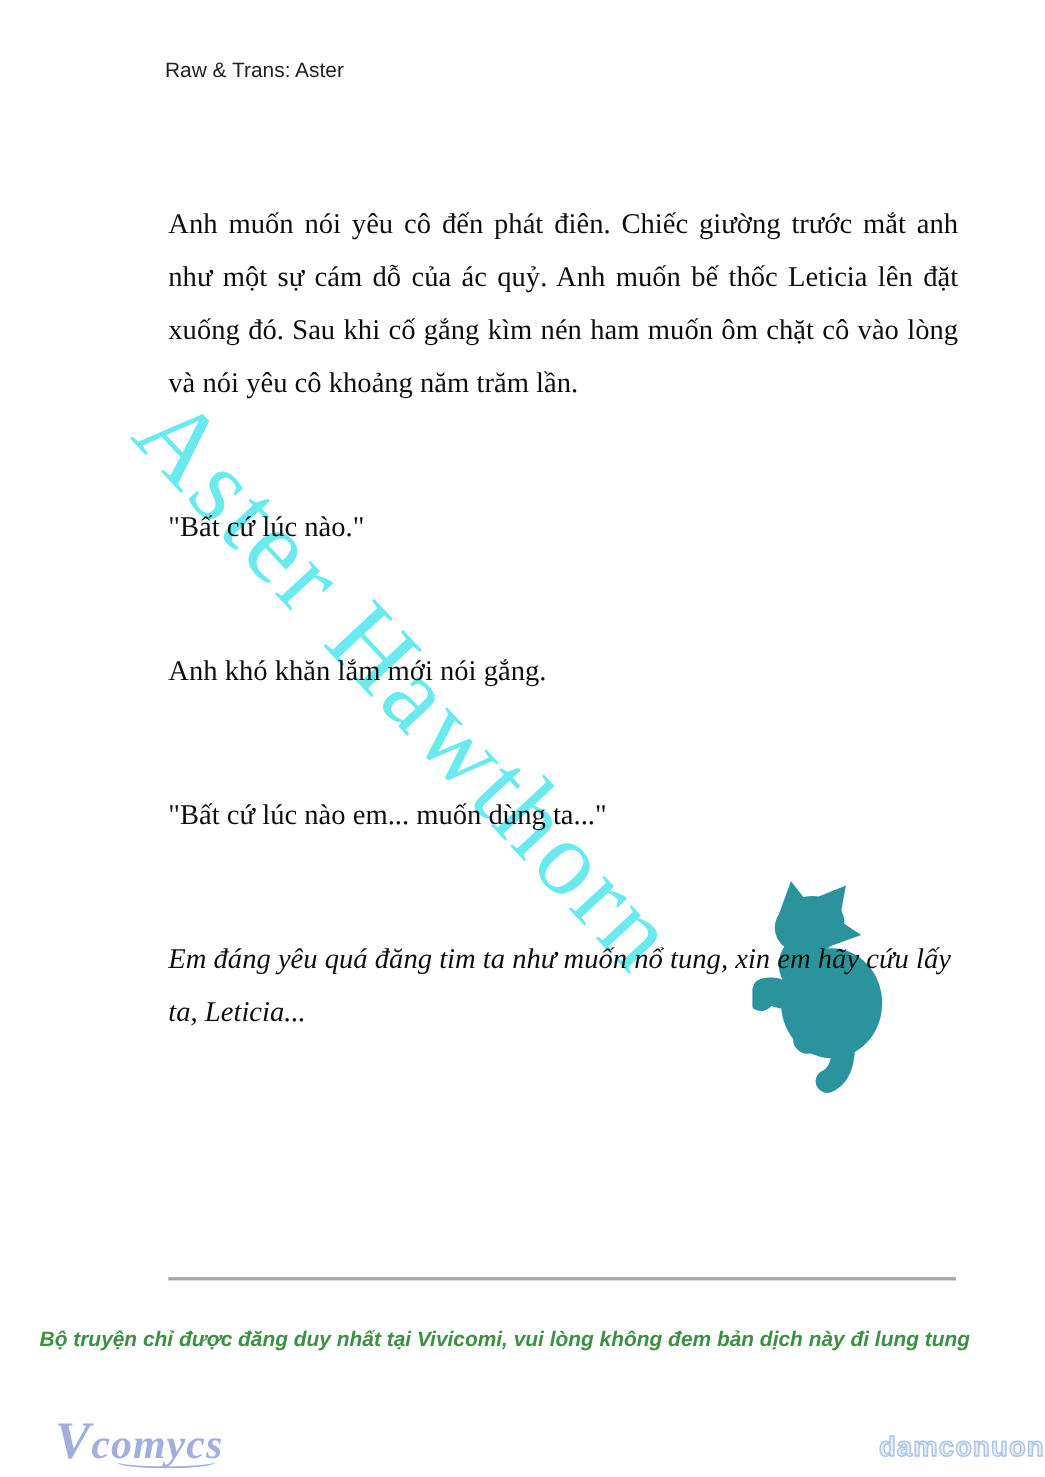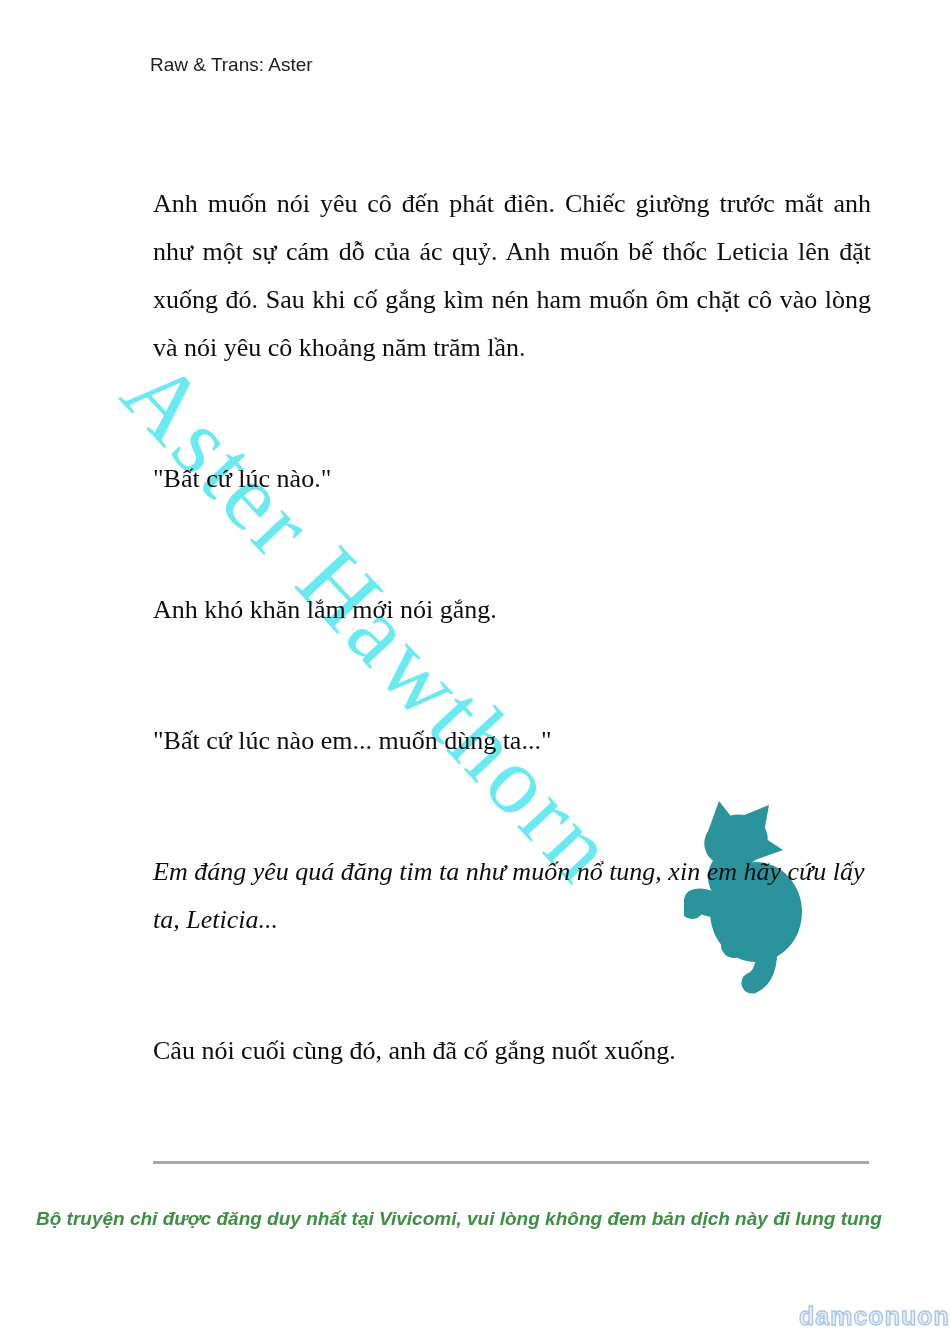--- a/index.html
+++ b/index.html
@@ -152,25 +152,28 @@
       <path d="M 80 138 C 86 163, 82 184, 68 190" fill="none" stroke="#2a939b" stroke-width="21" stroke-linecap="round"></path>
     </g>
   </svg>
 
   <div class="content">
     <p class="justify">Anh muốn nói yêu cô đến phát điên. Chiếc giường trước mắt anh như một sự cám dỗ của ác quỷ. Anh muốn bế thốc Leticia lên đặt xuống đó. Sau khi cố gắng kìm nén ham muốn ôm chặt cô vào lòng và nói yêu cô khoảng năm trăm lần.</p>
     <p>"Bất cứ lúc nào."</p>
     <p>Anh khó khăn lắm mới nói gắng.</p>
     <p>"Bất cứ lúc nào em... muốn dùng ta..."</p>
     <p class="italic">Em đáng yêu quá đăng tim ta như muốn nổ tung, xin em hãy cứu lấy ta, Leticia...</p>
-    <p>Câu nói cuối cùng đó, anh đã cố gắng nuốt xuống.</p>
   </div>
 
   <div class="divider"></div>
 
   <div class="footer-note">
     <div>Bộ truyện chỉ được đăng duy nhất tại Vivicomi, vui lòng không đem bản dịch này đi lung tung</div>
   </div>
 
+  <div class="logo-vcomycs">
+    <span class="v-cap">V</span><span>comycs</span>
+    <span class="swirl"></span>
+  </div>
 
   <div class="logo-damconuong">damconuong</div>
 
 </div>
 
 </body></html>

